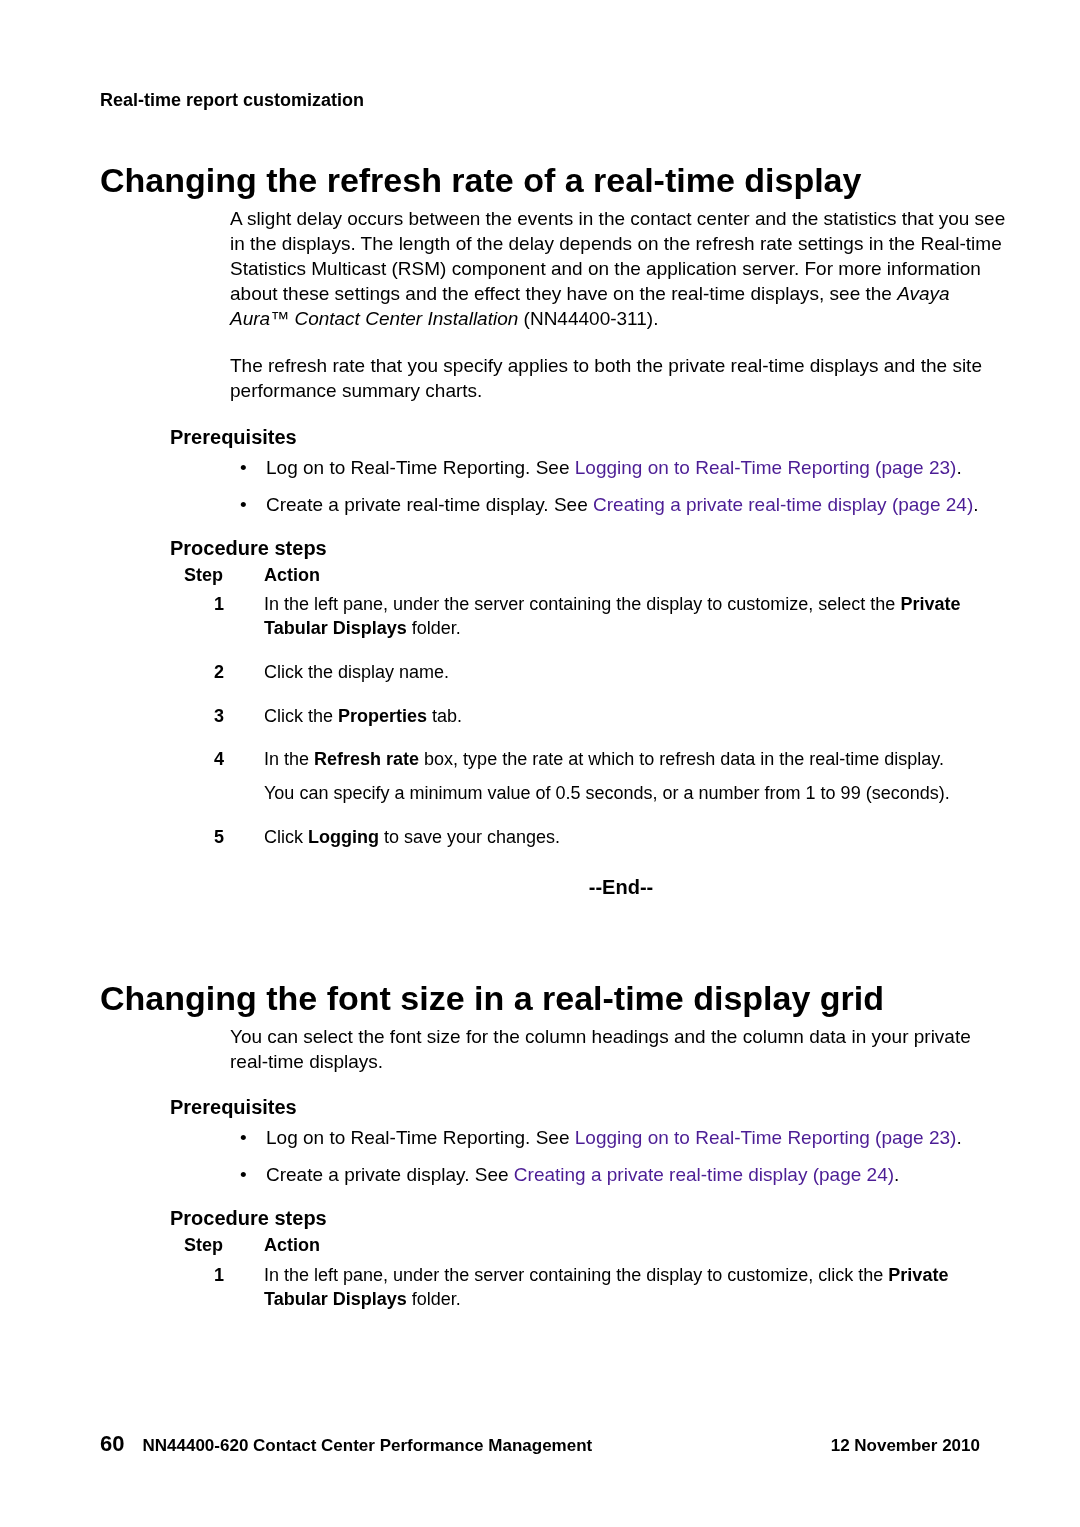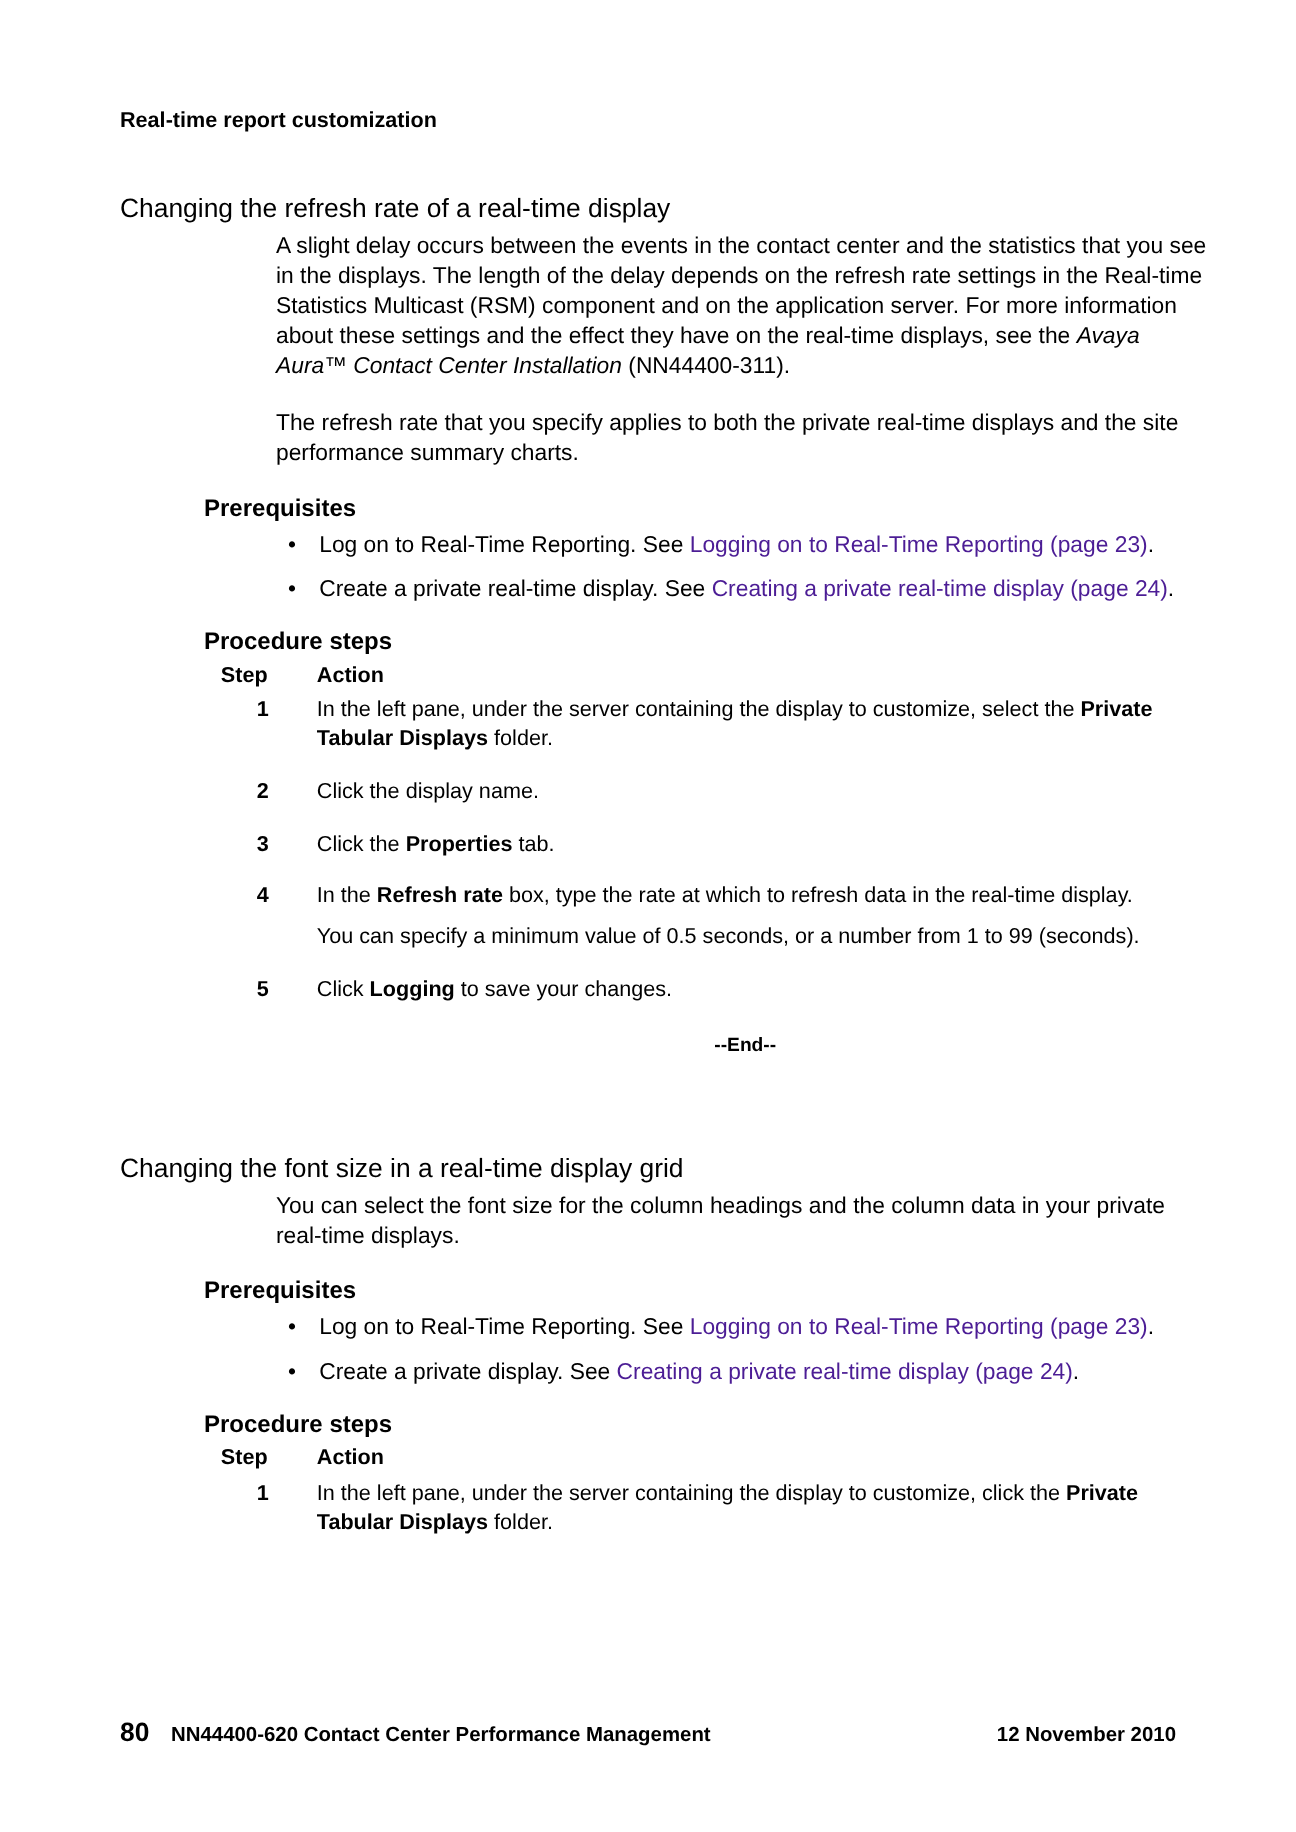--- a/index.html
+++ b/index.html
@@ -16,22 +16,22 @@
     position: relative;
     box-sizing: border-box;
     padding: 90px 68px 0 100px;
   }
   .running-header {
     font-weight: bold;
     font-size: 18px;
     margin-bottom: 50px;
   }
   .section-title {
-    font-weight: normal;
-    font-size: 22px;
+    font-weight: bold;
+    font-size: 34px;
     margin: 0 0 6px 0;
   }
   .body-block {
     margin-left: 130px;
     font-size: 19px;
     line-height: 1.32;
   }
   .para {
     margin: 0 0 22px 0;
   }
@@ -83,21 +83,21 @@
     text-align: center;
     padding-right: 10px;
     box-sizing: border-box;
   }
   .col-action { flex: 1; }
   .col-action p { margin: 0 0 10px 0; }
   .bold { font-weight: bold; }
   .end-marker {
     text-align: center;
     font-weight: bold;
-    font-size: 16px;
+    font-size: 20px;
     margin: 16px 0 80px 130px;
   }
   .footer {
     position: absolute;
     left: 100px;
     right: 100px;
     bottom: 70px;
     display: flex;
     justify-content: space-between;
     align-items: baseline;
@@ -205,19 +205,19 @@
     <div class="step-row">
       <div class="col-step">1</div>
       <div class="col-action">
         <p><span>In the left pane, under the server containing the display to customize, click the </span><span class="bold">Private Tabular Displays</span><span> folder.</span></p>
       </div>
     </div>
   </div>
 
   <div class="footer">
     <div class="footer-left">
-      <span class="pagenum">80</span>
+      <span class="pagenum">60</span>
       <span>NN44400-620 Contact Center Performance Management</span>
     </div>
     <div>12 November 2010</div>
   </div>
 
 </div>
 
 </body></html>

